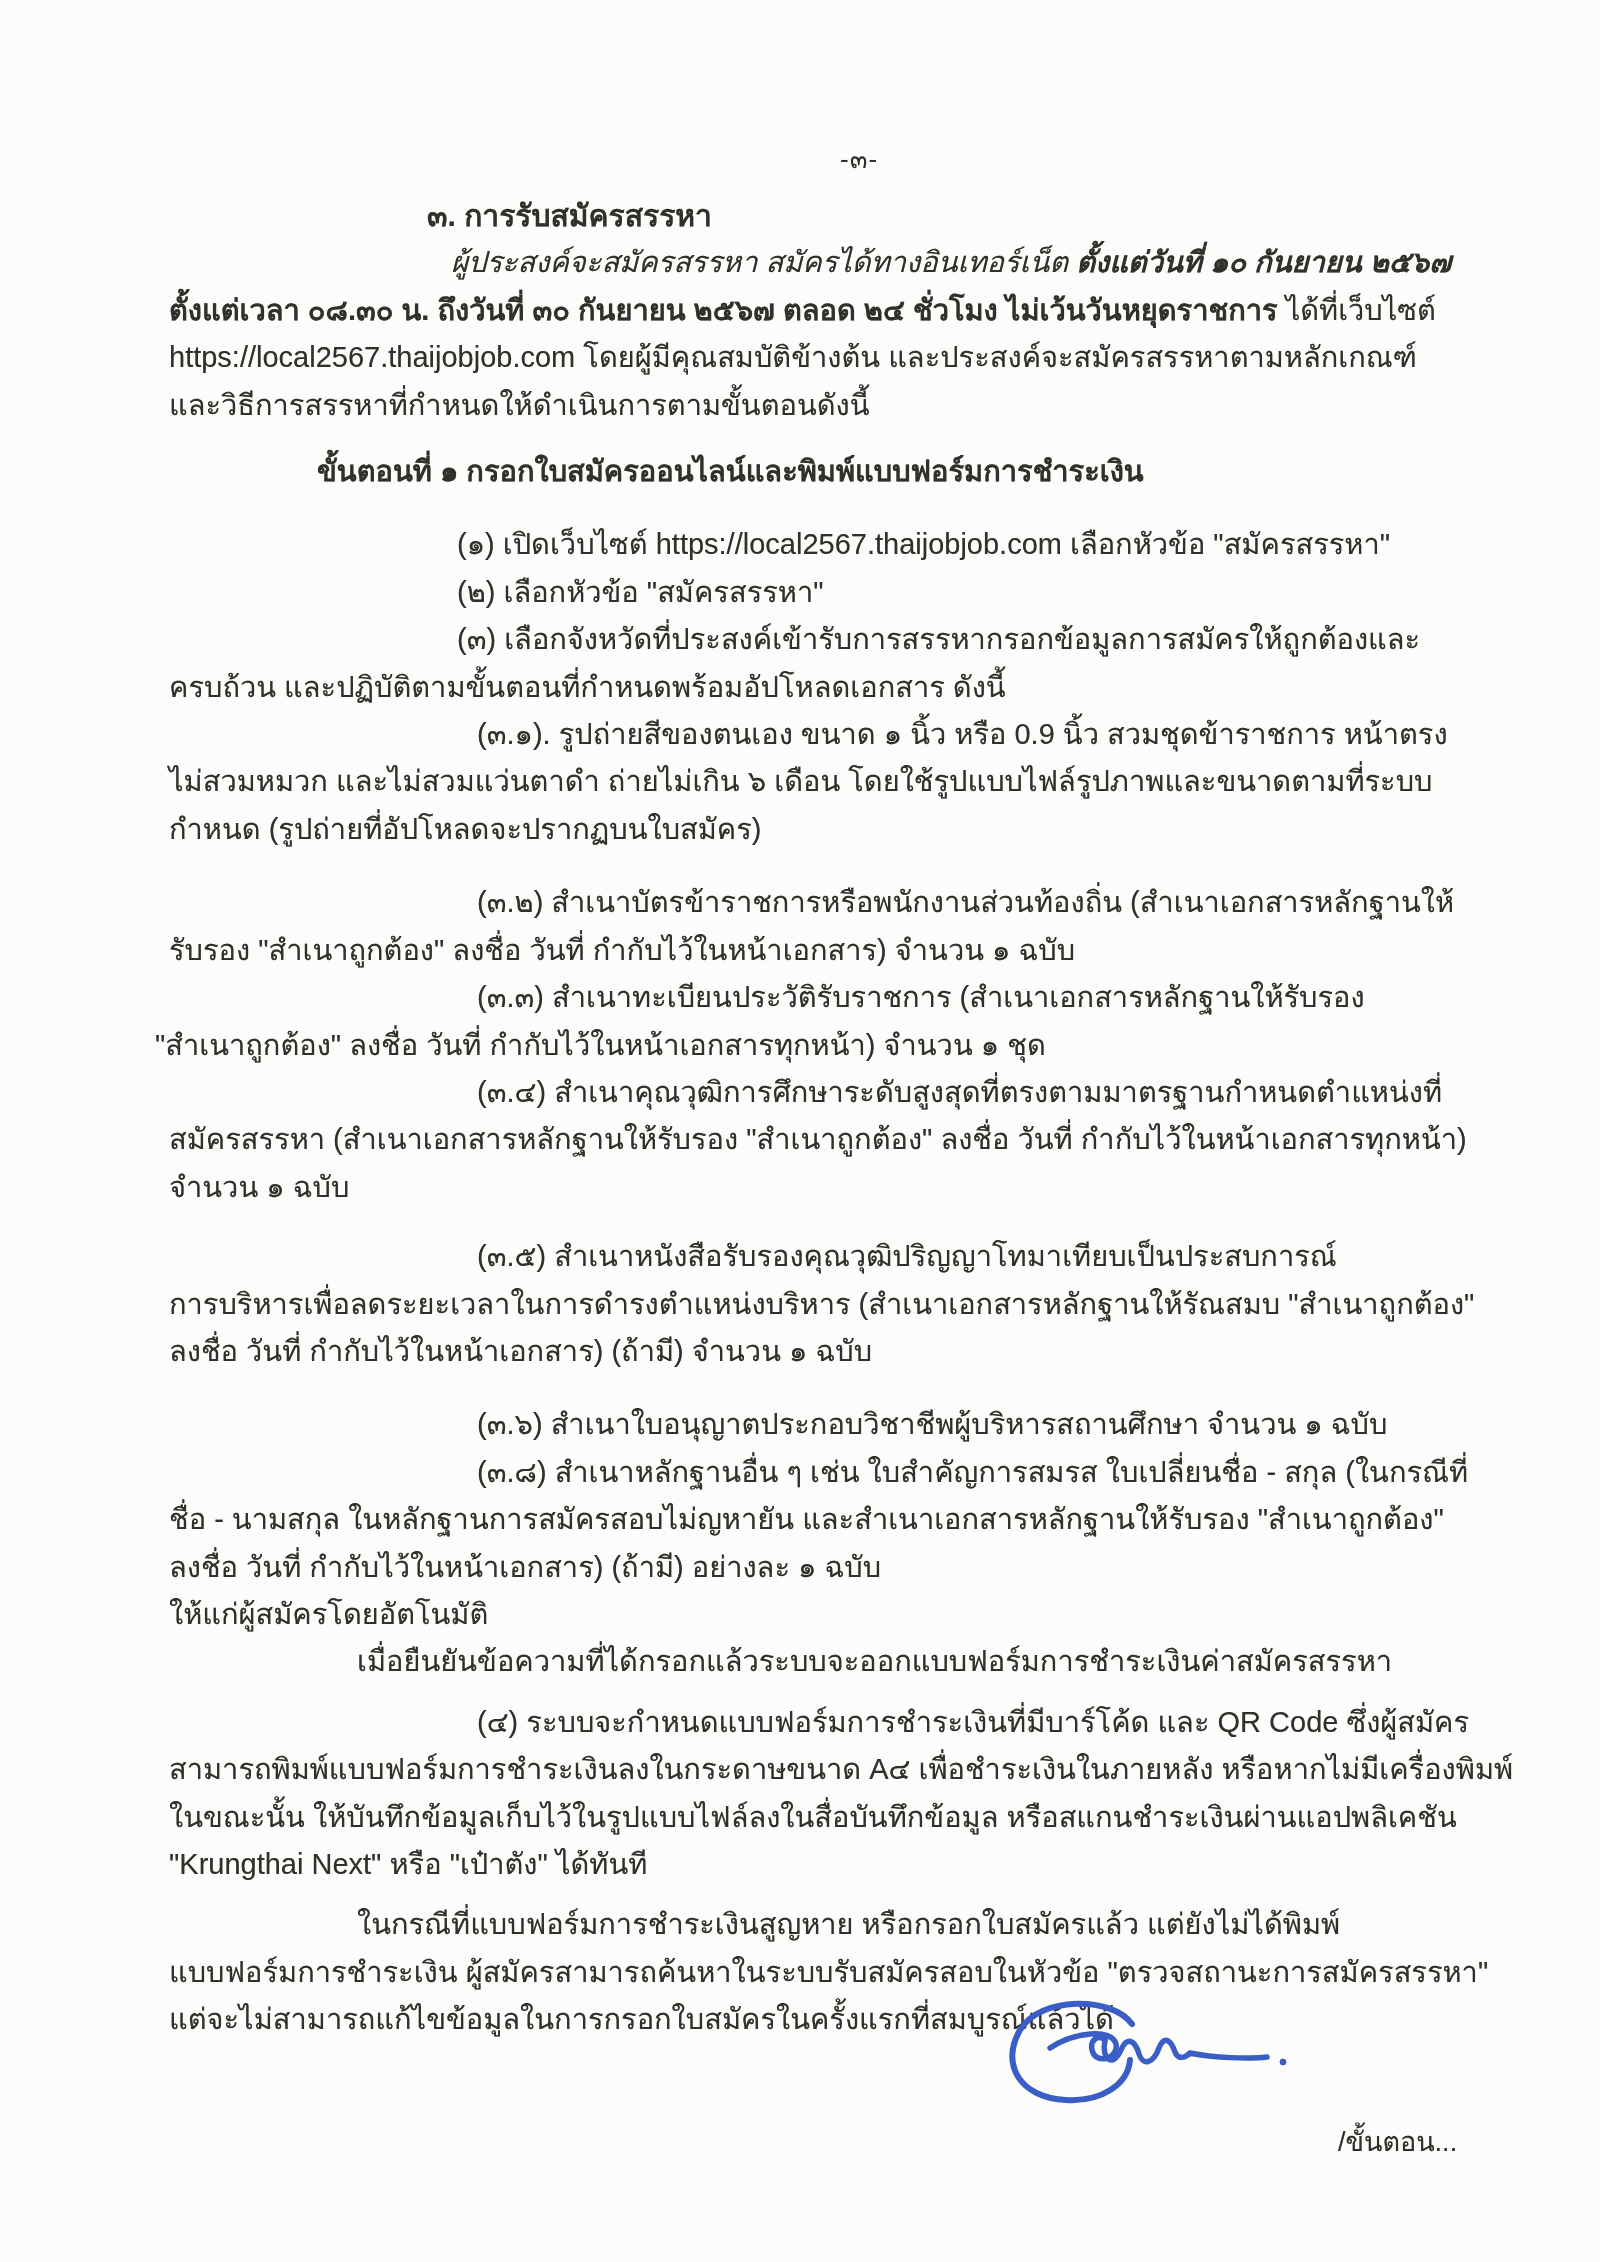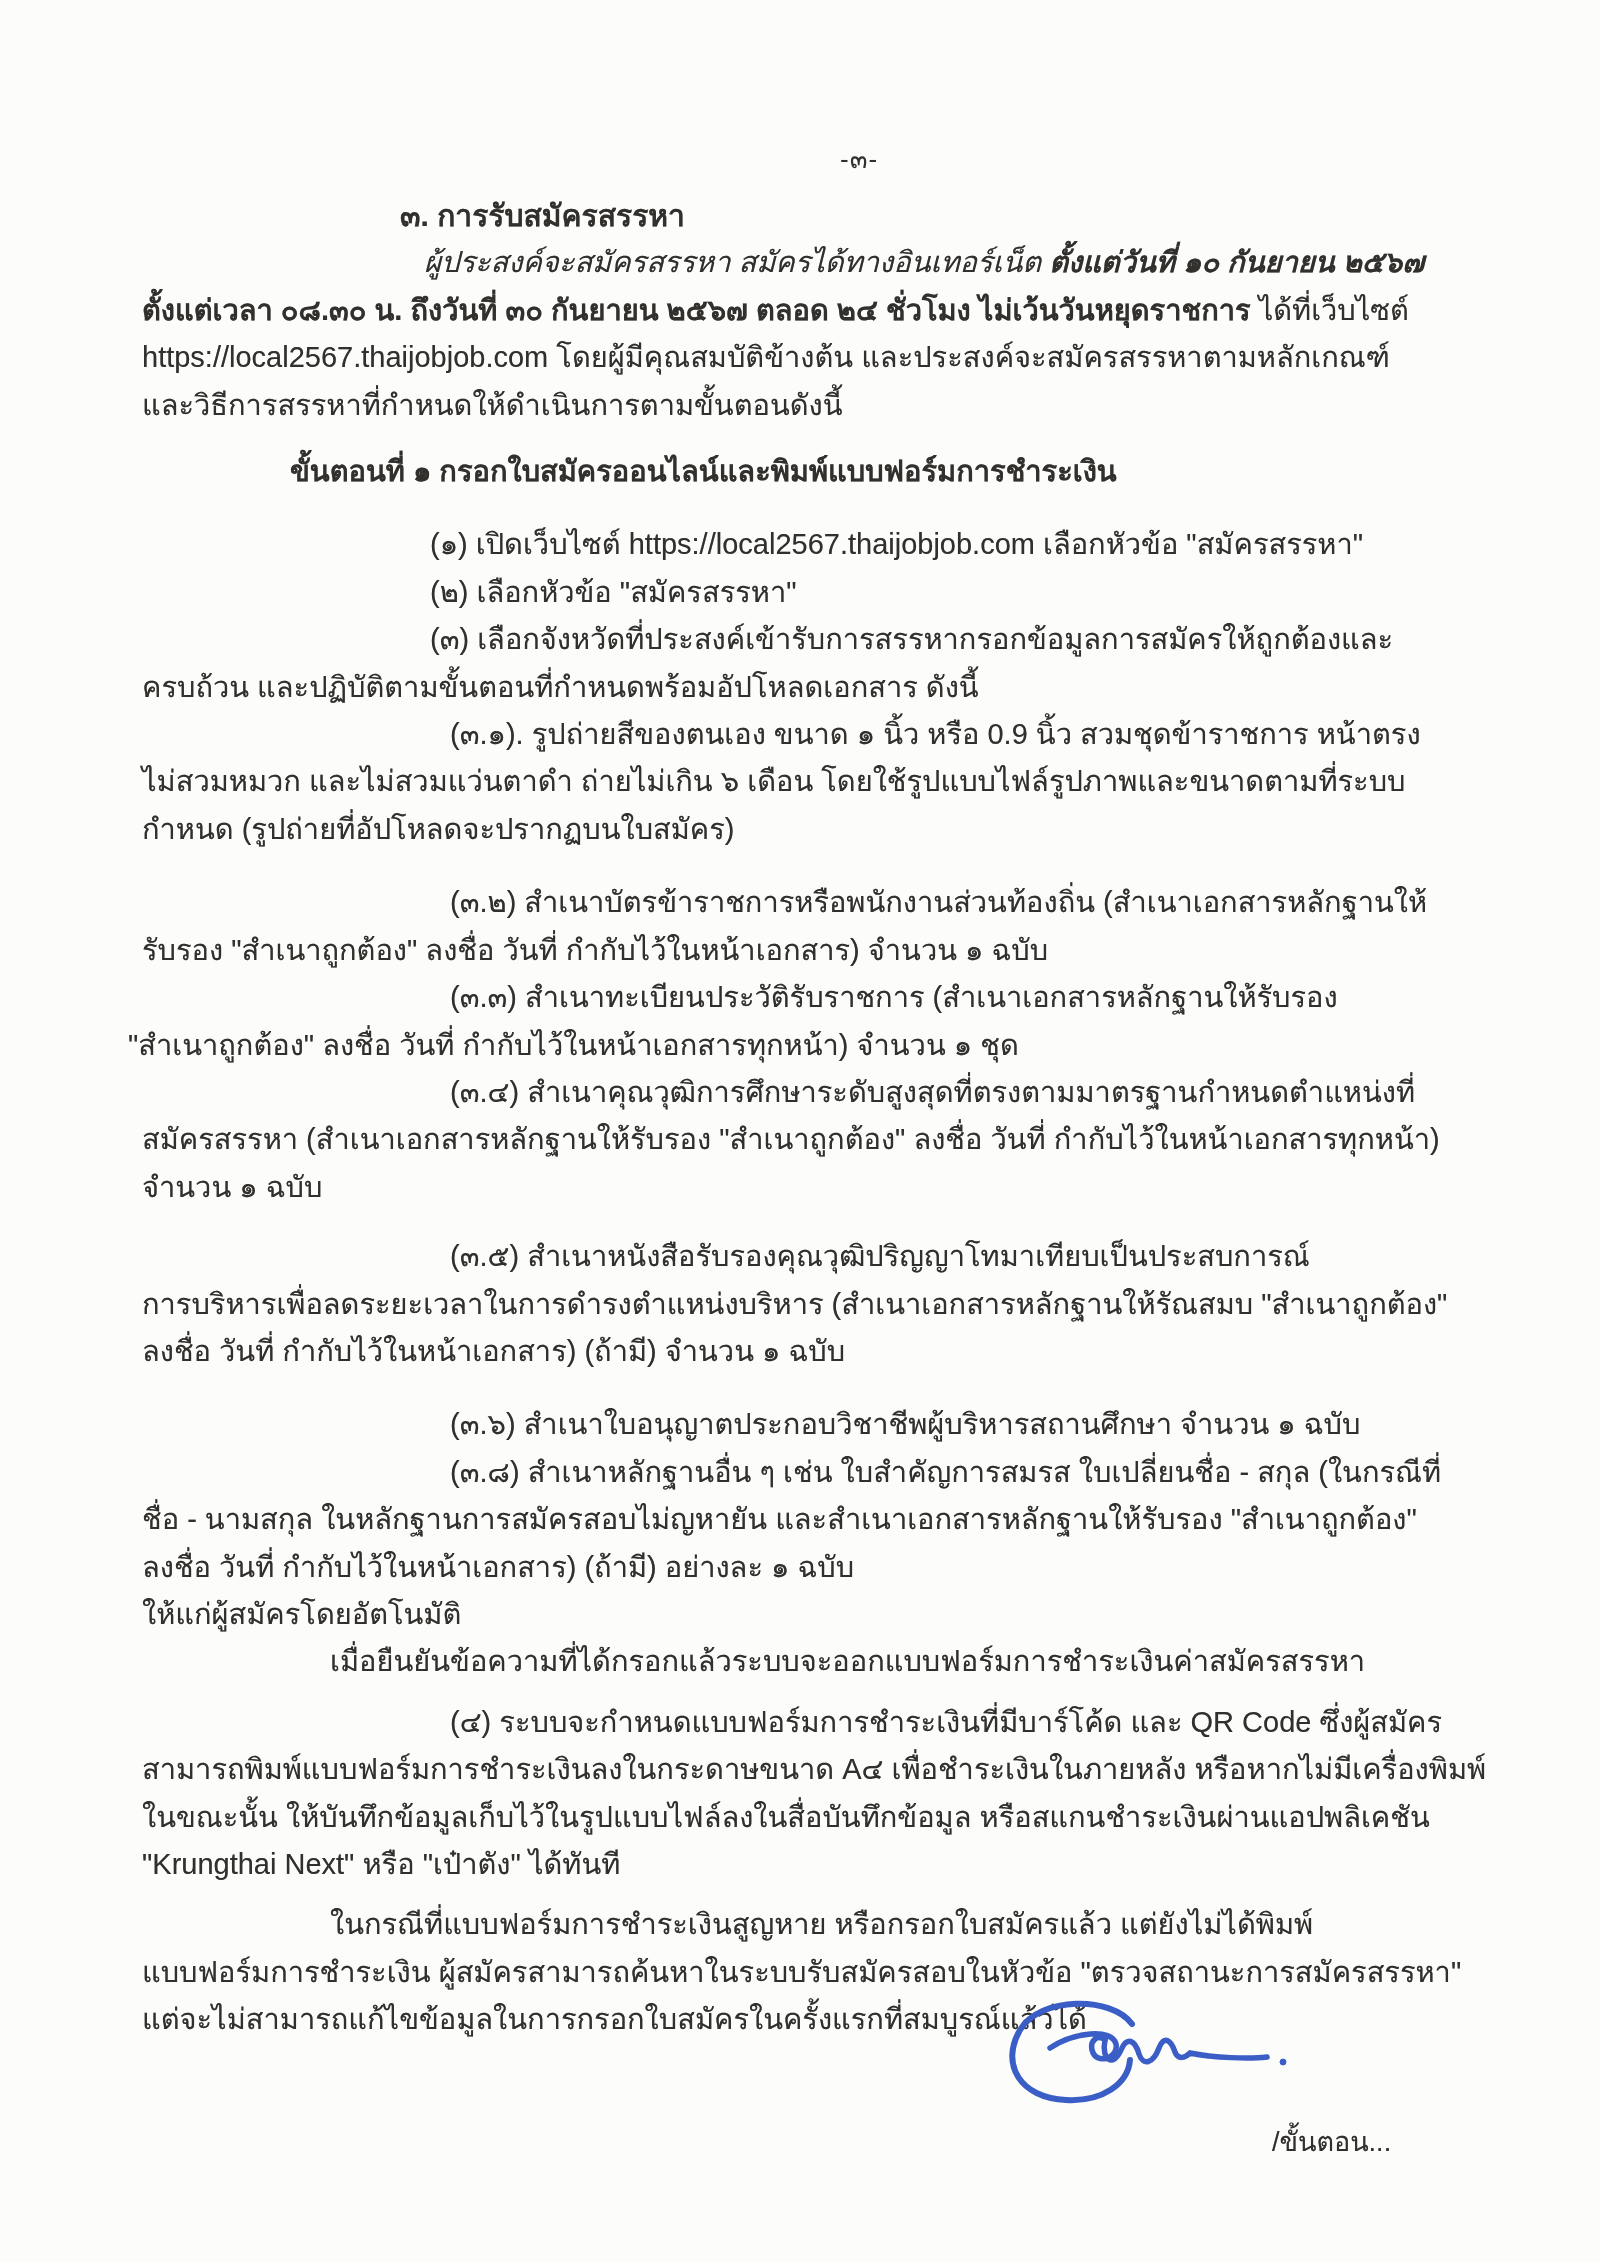--- a/index.html
+++ b/index.html
@@ -10,21 +10,21 @@
     background:var(--paper);
     font-family:"Liberation Sans", sans-serif;
     color:var(--ink);
     overflow:hidden;
   }
   .pageno {
     position:absolute; top:138px; left:840px;
     font-size:26px; letter-spacing:1px;
   }
   .doc {
-    position:absolute; top:192px; left:142px; width:1310px;
+    position:absolute; top:192px; left:169px; width:1310px;
     font-size:29px; line-height:47.4px;
   }
   .line { white-space:nowrap; text-shadow:0 0 0.6px rgba(40,38,34,.45); }
   .b { font-weight:bold; }
   .h    { margin-left:258px; font-weight:bold; font-size:30px; }
   .p1   { margin-left:282px;font-style:italic; }
   .step { margin-left:148px; font-weight:bold; }
   .it1  { margin-left:288px; }
   .it2  { margin-left:308px; }
   .par  { margin-left:188px; }
@@ -34,21 +34,21 @@
   .g2 { margin-top:13px; }
   .g3 { margin-top:19px; }
   .g4 { margin-top:22px; }
   .signature {
     position:absolute; left:1000px; top:1990px;
     width:300px; height:120px;
   }
   .signature path, .signature circle { stroke:var(--sig); fill:none; }
   .signature circle { fill:var(--sig); }
   .footer-note {
-    position:absolute; left:1272px; top:2120px;
+    position:absolute; left:1338px; top:2120px;
     font-size:27px;
     text-shadow:0 0 0.6px rgba(40,38,34,.45);
   }
 </style>
 </head>
 <body>
 
 <div class="page">
 
   <div class="pageno">-๓-</div>

